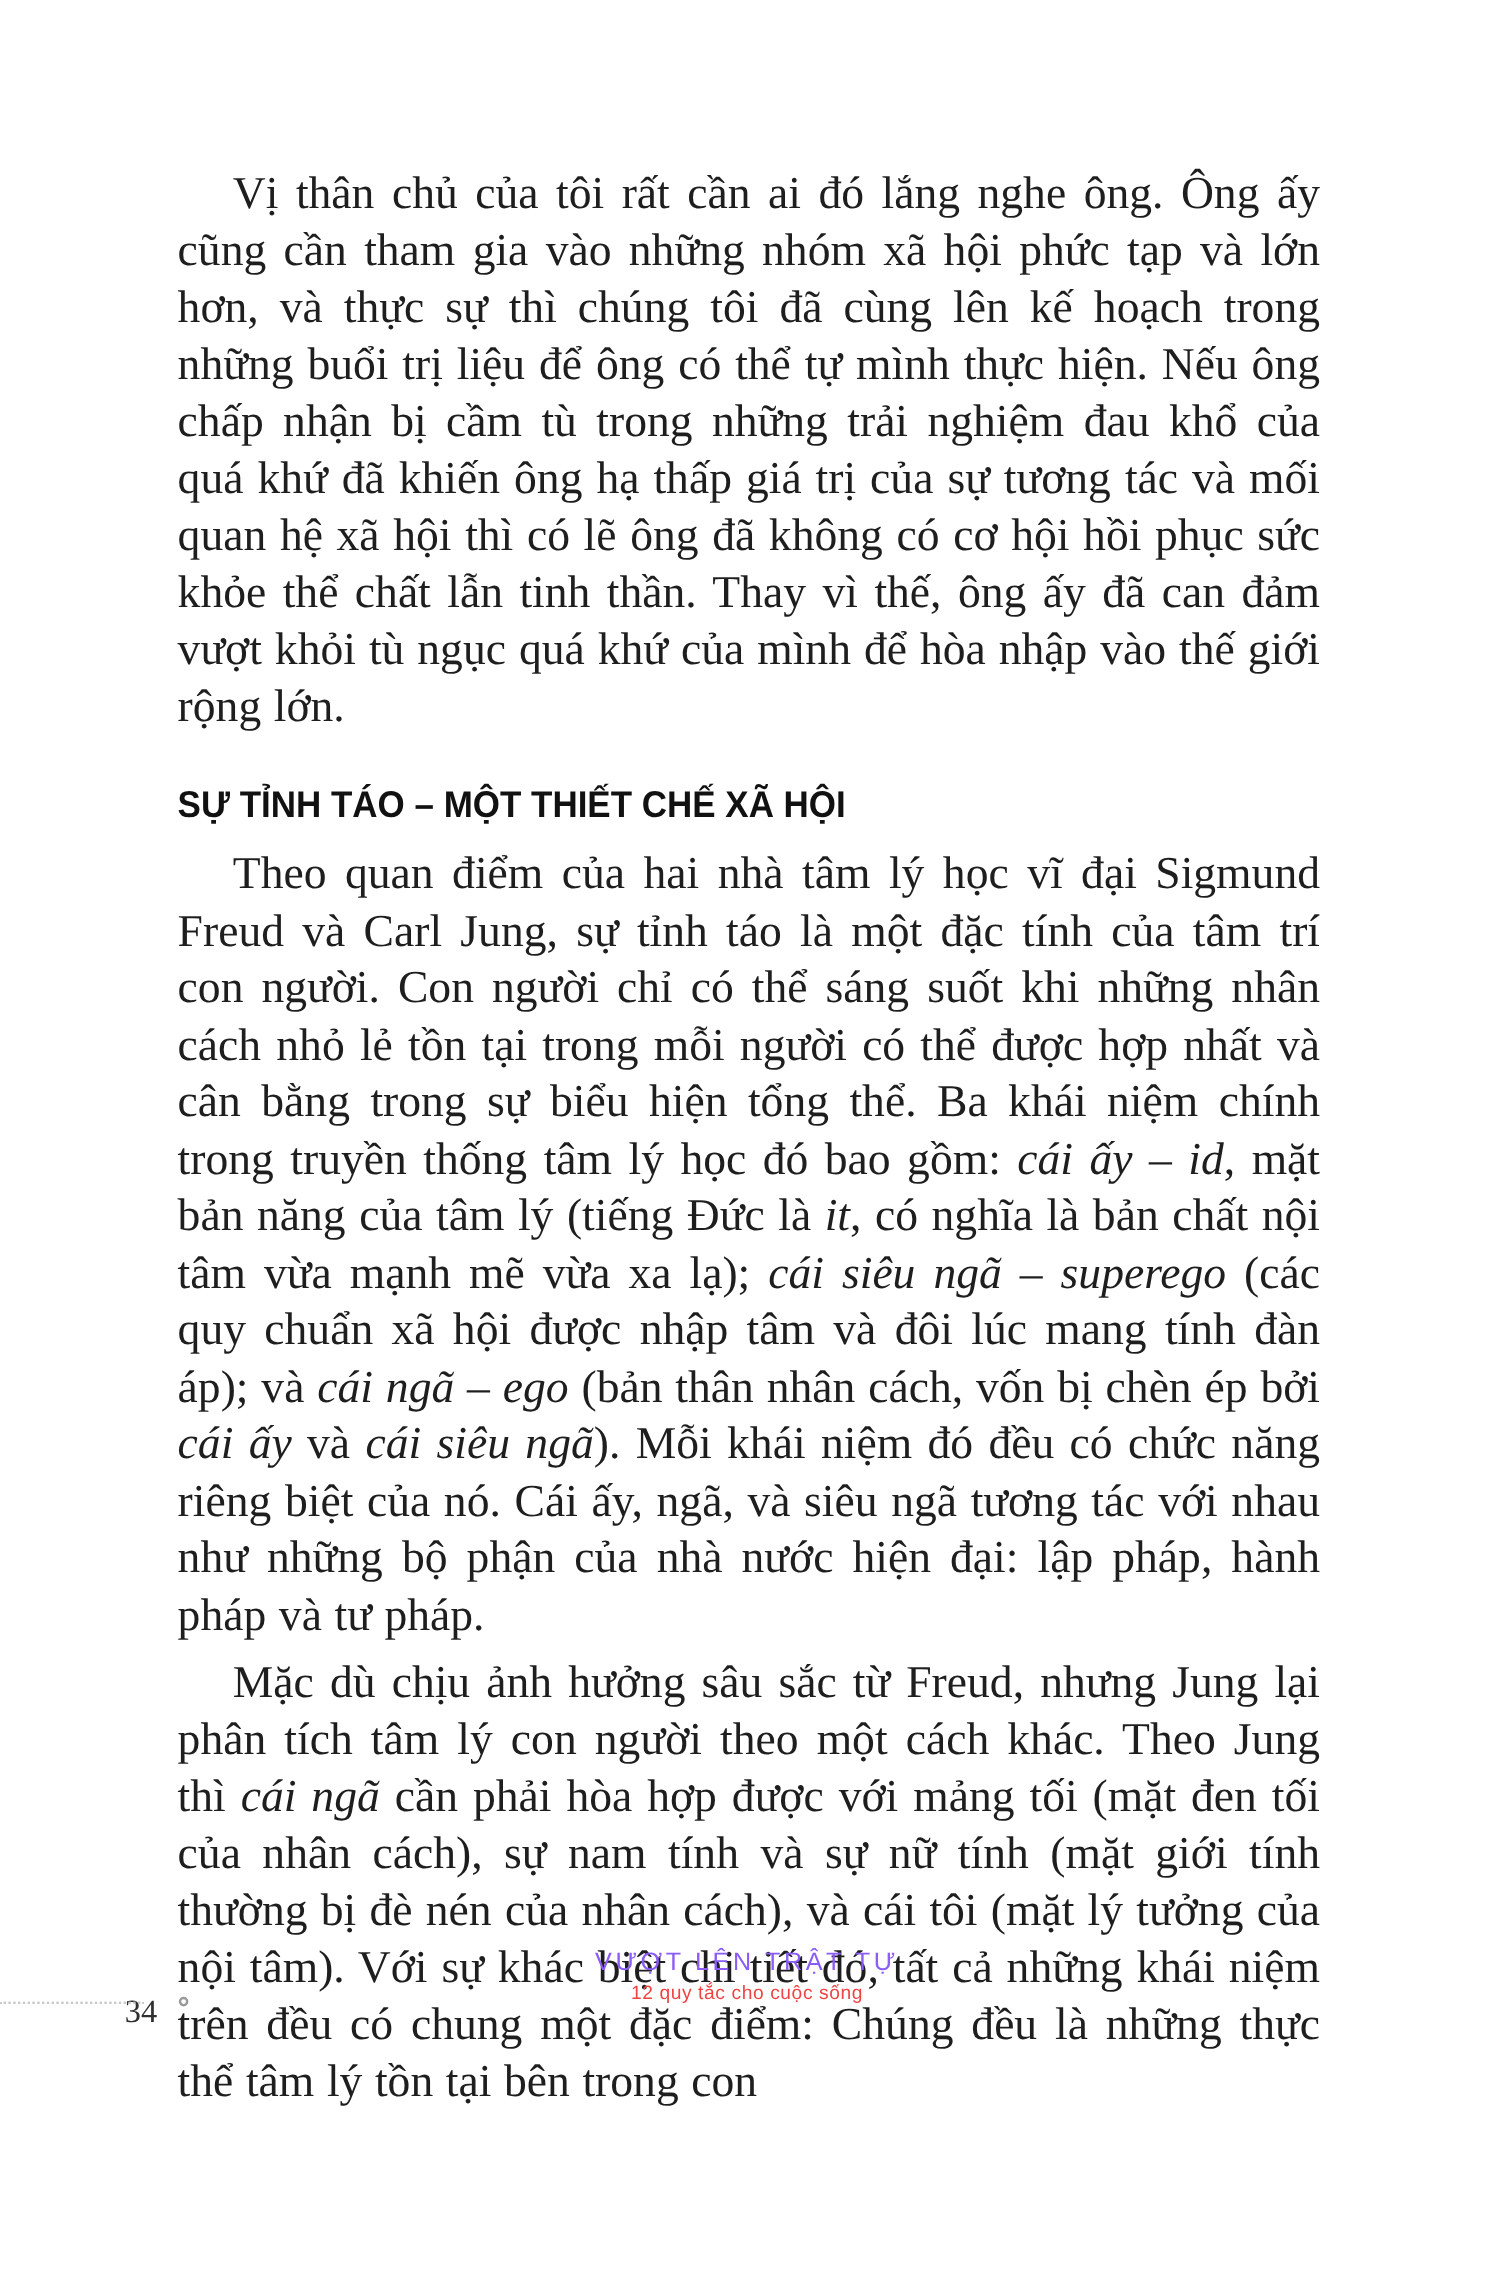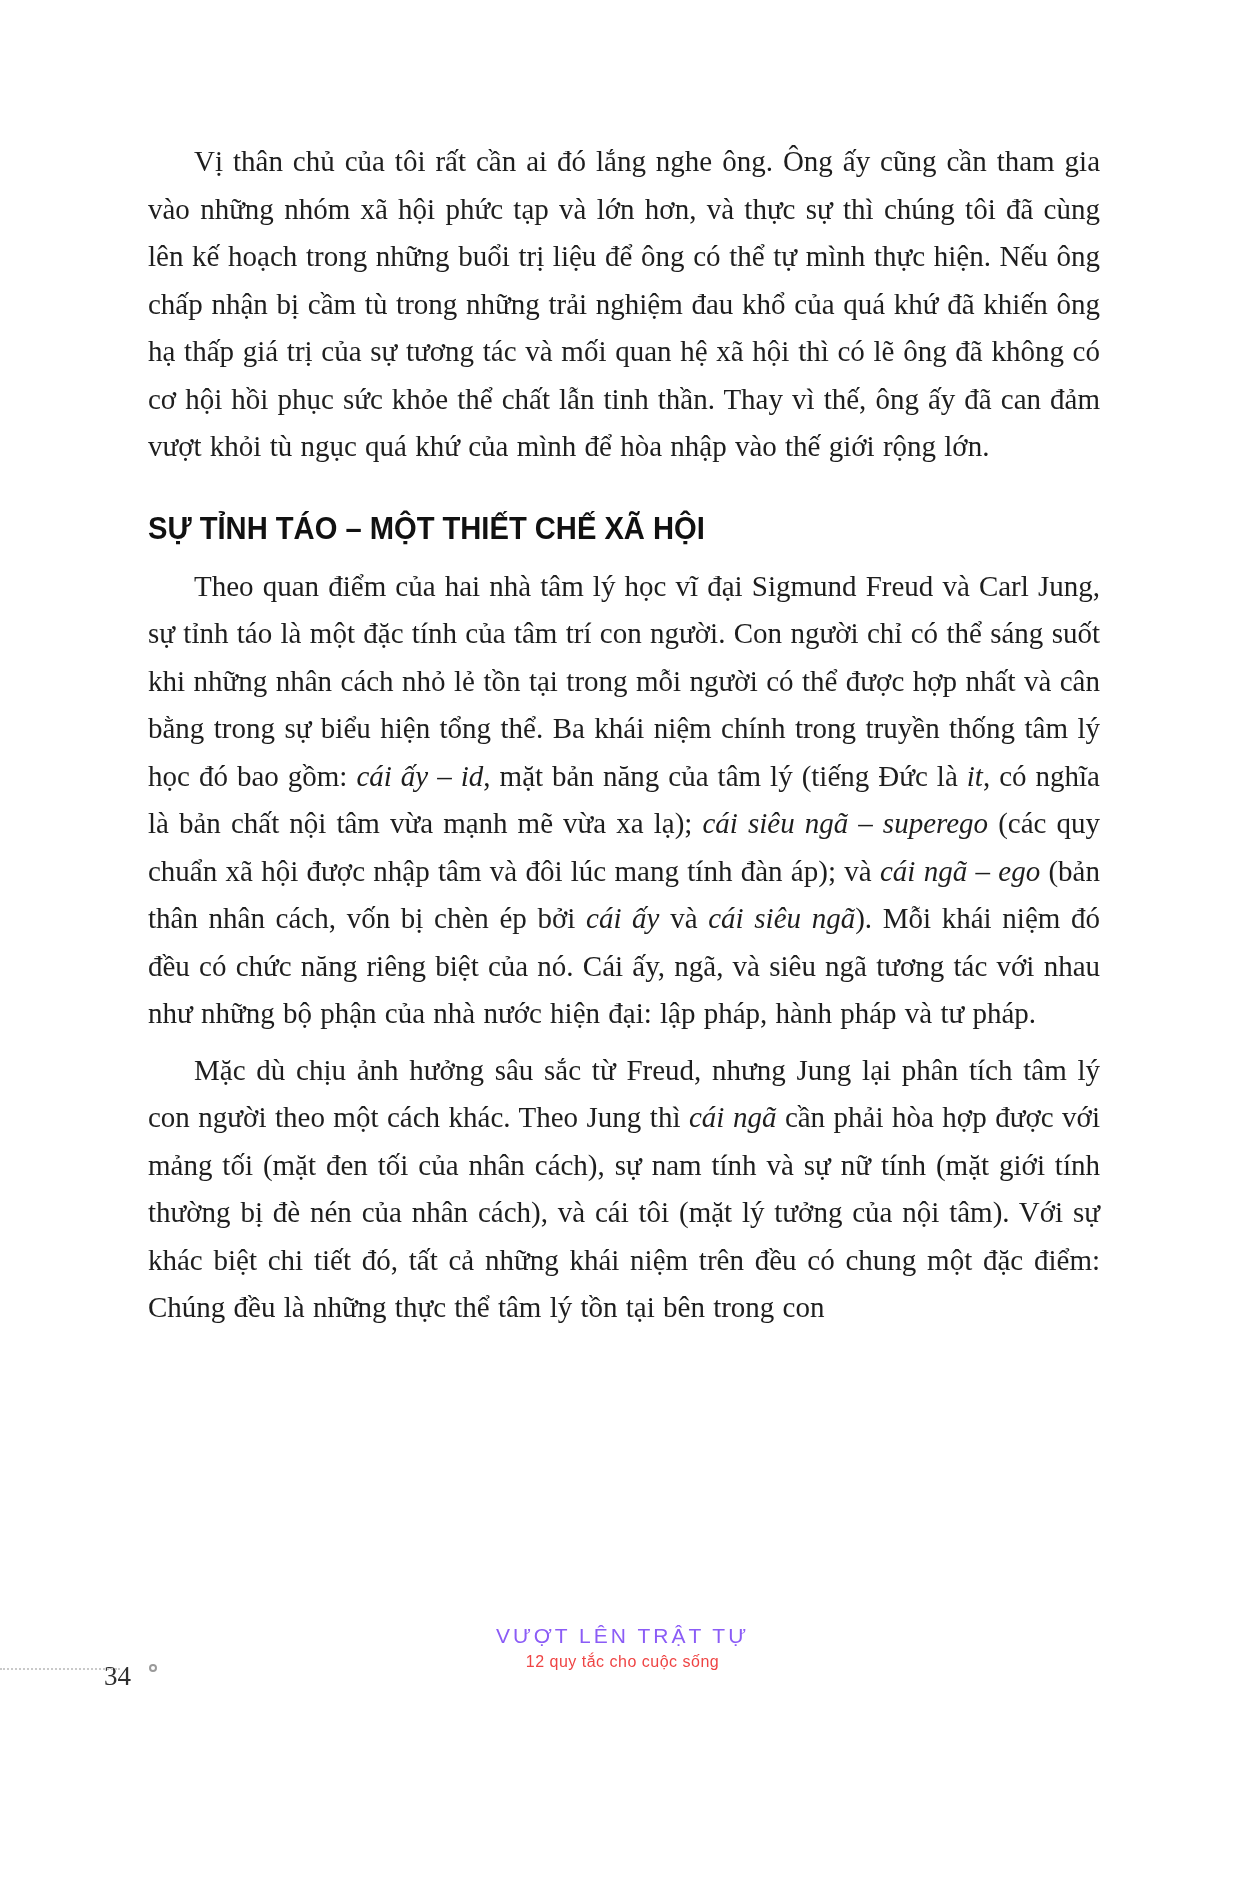--- a/index.html
+++ b/index.html
@@ -20,21 +20,21 @@
     height: 1898px;
     background: #ffffff;
   }
   .content {
     position: absolute;
     top: 138px;
     left: 148px;
     width: 952px;
   }
   .para {
-    font-size: 29px;
+    font-size: 38px;
     line-height: 47.5px;
     text-align: justify;
     text-indent: 46px;
     color: #1e1e1e;
     word-spacing: 1px;
   }
   .para + .para { margin-top: 9px; }
   .para .em { font-style: italic; }
   h2.section-heading {
     font-family: "Liberation Sans", "DejaVu Sans", sans-serif;

